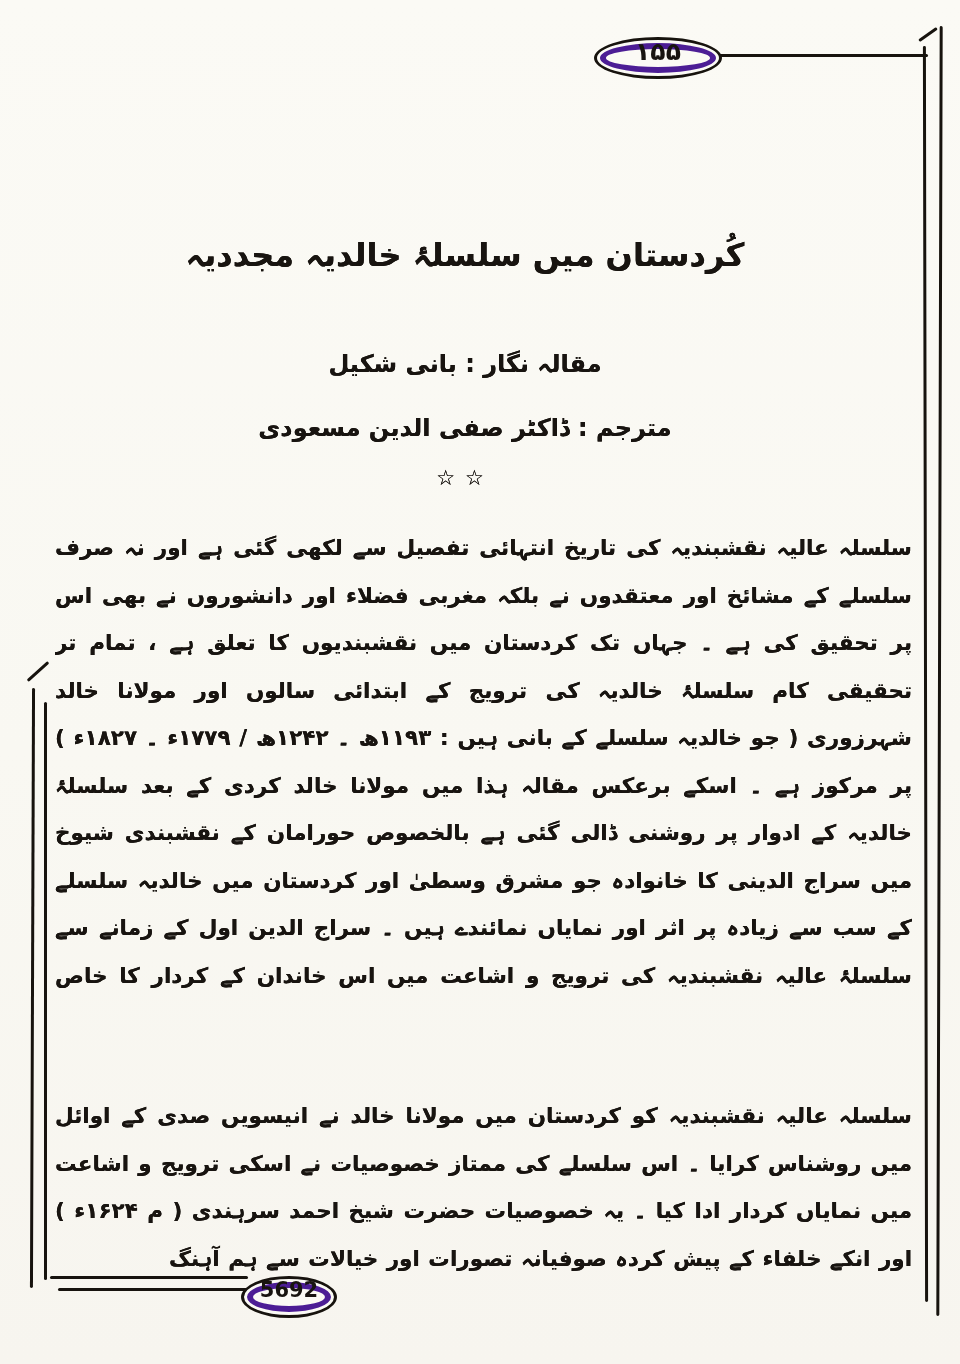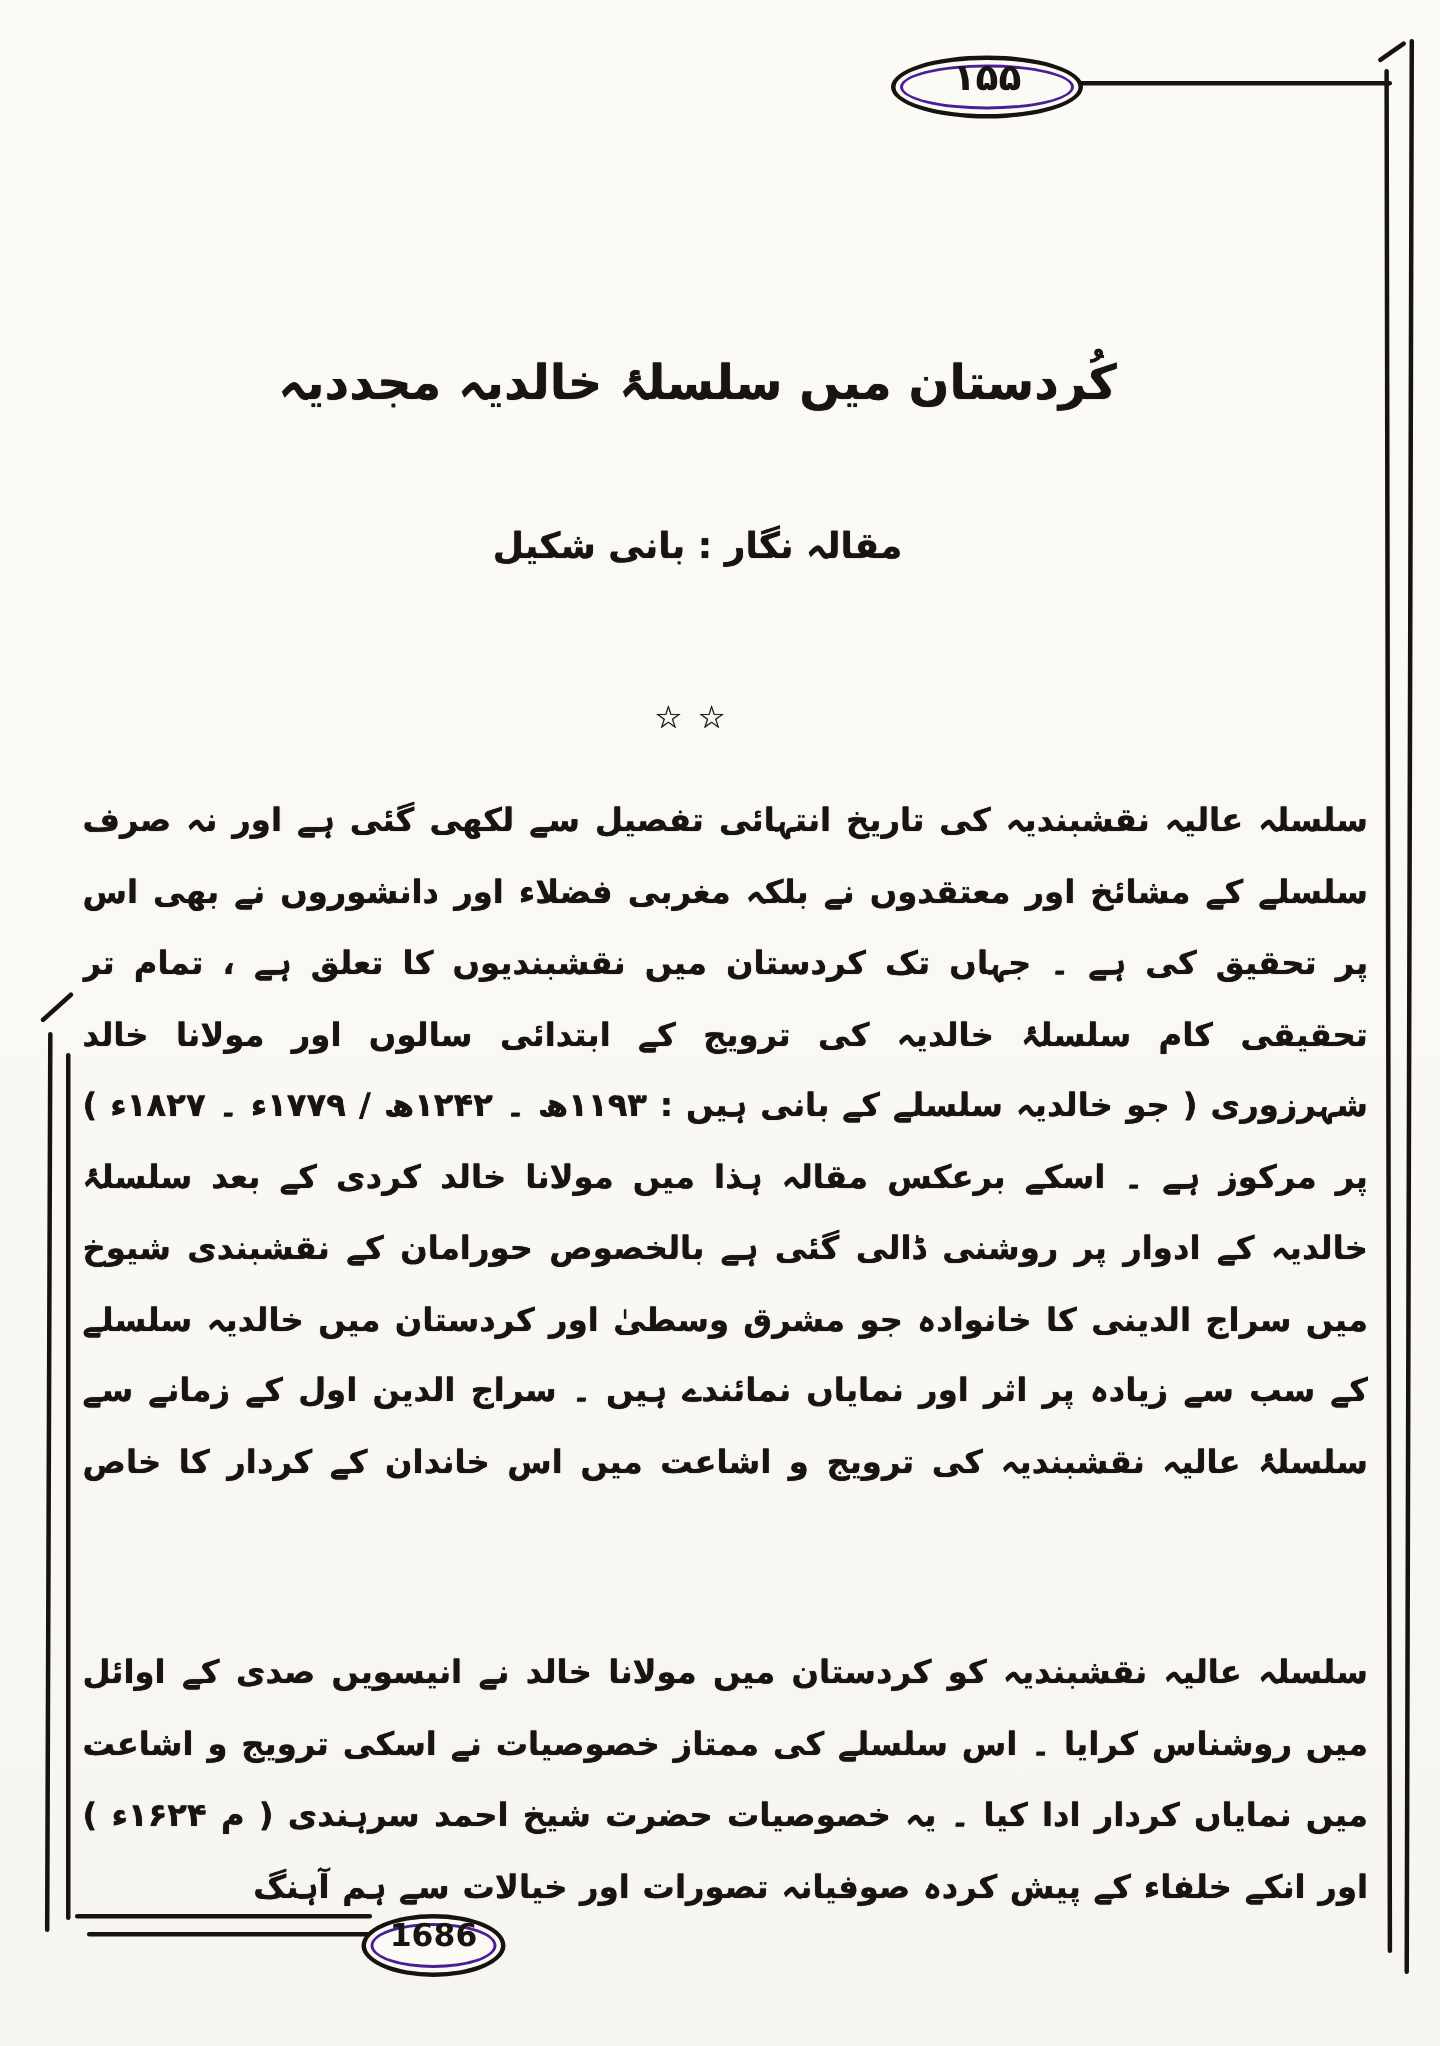--- a/index.html
+++ b/index.html
@@ -41,21 +41,21 @@
     border: 3px solid #17130e;
     border-radius: 50%;
     background: #fbfaf5;
     padding: 3px;
     display: flex;
     align-items: stretch;
     justify-content: stretch;
   }
   .cartouche-inner {
     flex: 1;
-    border: 2px solid #4c1d95;
+    border: 6px solid #4c1d95;
     border-radius: 50%;
     display: flex;
     align-items: center;
     justify-content: center;
     font-weight: 700;
     line-height: 1;
     padding-bottom: 14px;
   }
   .cart-top { left: 594px; top: 37px; width: 128px; height: 42px; }
   .cart-top .cartouche-inner { font-size: 25px; }
@@ -122,25 +122,26 @@
   <div class="cartouche cart-top">
     <div class="cartouche-inner">۱۵۵</div>
   </div>
 
 
 
   <h1 class="center-line main-title">کُردستان میں سلسلۂ خالدیہ مجددیہ</h1>
 
   <div class="center-line author">مقالہ نگار : بانی شکیل</div>
 
+  <div class="center-line translator">مترجم : ڈاکٹر صفی الدین مسعودی</div>
 
   <div class="center-line stars">☆☆</div>
 
   <p class="body-para para-1">سلسلہ عالیہ نقشبندیہ کی تاریخ انتہائی تفصیل سے لکھی گئی ہے اور نہ صرف سلسلے کے مشائخ اور معتقدوں نے بلکہ مغربی فضلاء اور دانشوروں نے بھی اس پر تحقیق کی ہے ۔ جہاں تک کردستان میں نقشبندیوں کا تعلق ہے ، تمام تر تحقیقی کام سلسلۂ خالدیہ کی ترویج کے ابتدائی سالوں اور مولانا خالد شہرزوری ( جو خالدیہ سلسلے کے بانی ہیں : ۱۱۹۳ھ ۔ ۱۲۴۲ھ / ۱۷۷۹ء ۔ ۱۸۲۷ء ) پر مرکوز ہے ۔ اسکے برعکس مقالہ ہذا میں مولانا خالد کردی کے بعد سلسلۂ خالدیہ کے ادوار پر روشنی ڈالی گئی ہے بالخصوص حورامان کے نقشبندی شیوخ میں سراج الدینی کا خانوادہ جو مشرق وسطیٰ اور کردستان میں خالدیہ سلسلے کے سب سے زیادہ پر اثر اور نمایاں نمائندے ہیں ۔ سراج الدین اول کے زمانے سے سلسلۂ عالیہ نقشبندیہ کی ترویج و اشاعت میں اس خاندان کے کردار کا خاص طور پر ذکر کیا گیا ہے ۔ نیز اس مقالے میں ڈیڑھ سو سال پر محیط ، اس سلسلے کے تدریجی ارتقا اور اسکی چیدہ چیدہ خصوصیات کا انیسویں صدی کے اوائل میں مولانا خالد کے دور میں سلسلے کی صورت حال سے موازنہ کیا گیا ہے ۔</p>
 
 
   <p class="body-para para-2">سلسلہ عالیہ نقشبندیہ کو کردستان میں مولانا خالد نے انیسویں صدی کے اوائل میں روشناس کرایا ۔ اس سلسلے کی ممتاز خصوصیات نے اسکی ترویج و اشاعت میں نمایاں کردار ادا کیا ۔ یہ خصوصیات حضرت شیخ احمد سرہندی ( م ۱۶۲۴ء ) اور انکے خلفاء کے پیش کردہ صوفیانہ تصورات اور خیالات سے ہم آہنگ</p>
 
   <div class="cartouche cart-bottom">
-    <div class="cartouche-inner">1686</div>
+    <div class="cartouche-inner">5692</div>
   </div>
 
 </div>
 
 </body></html>

